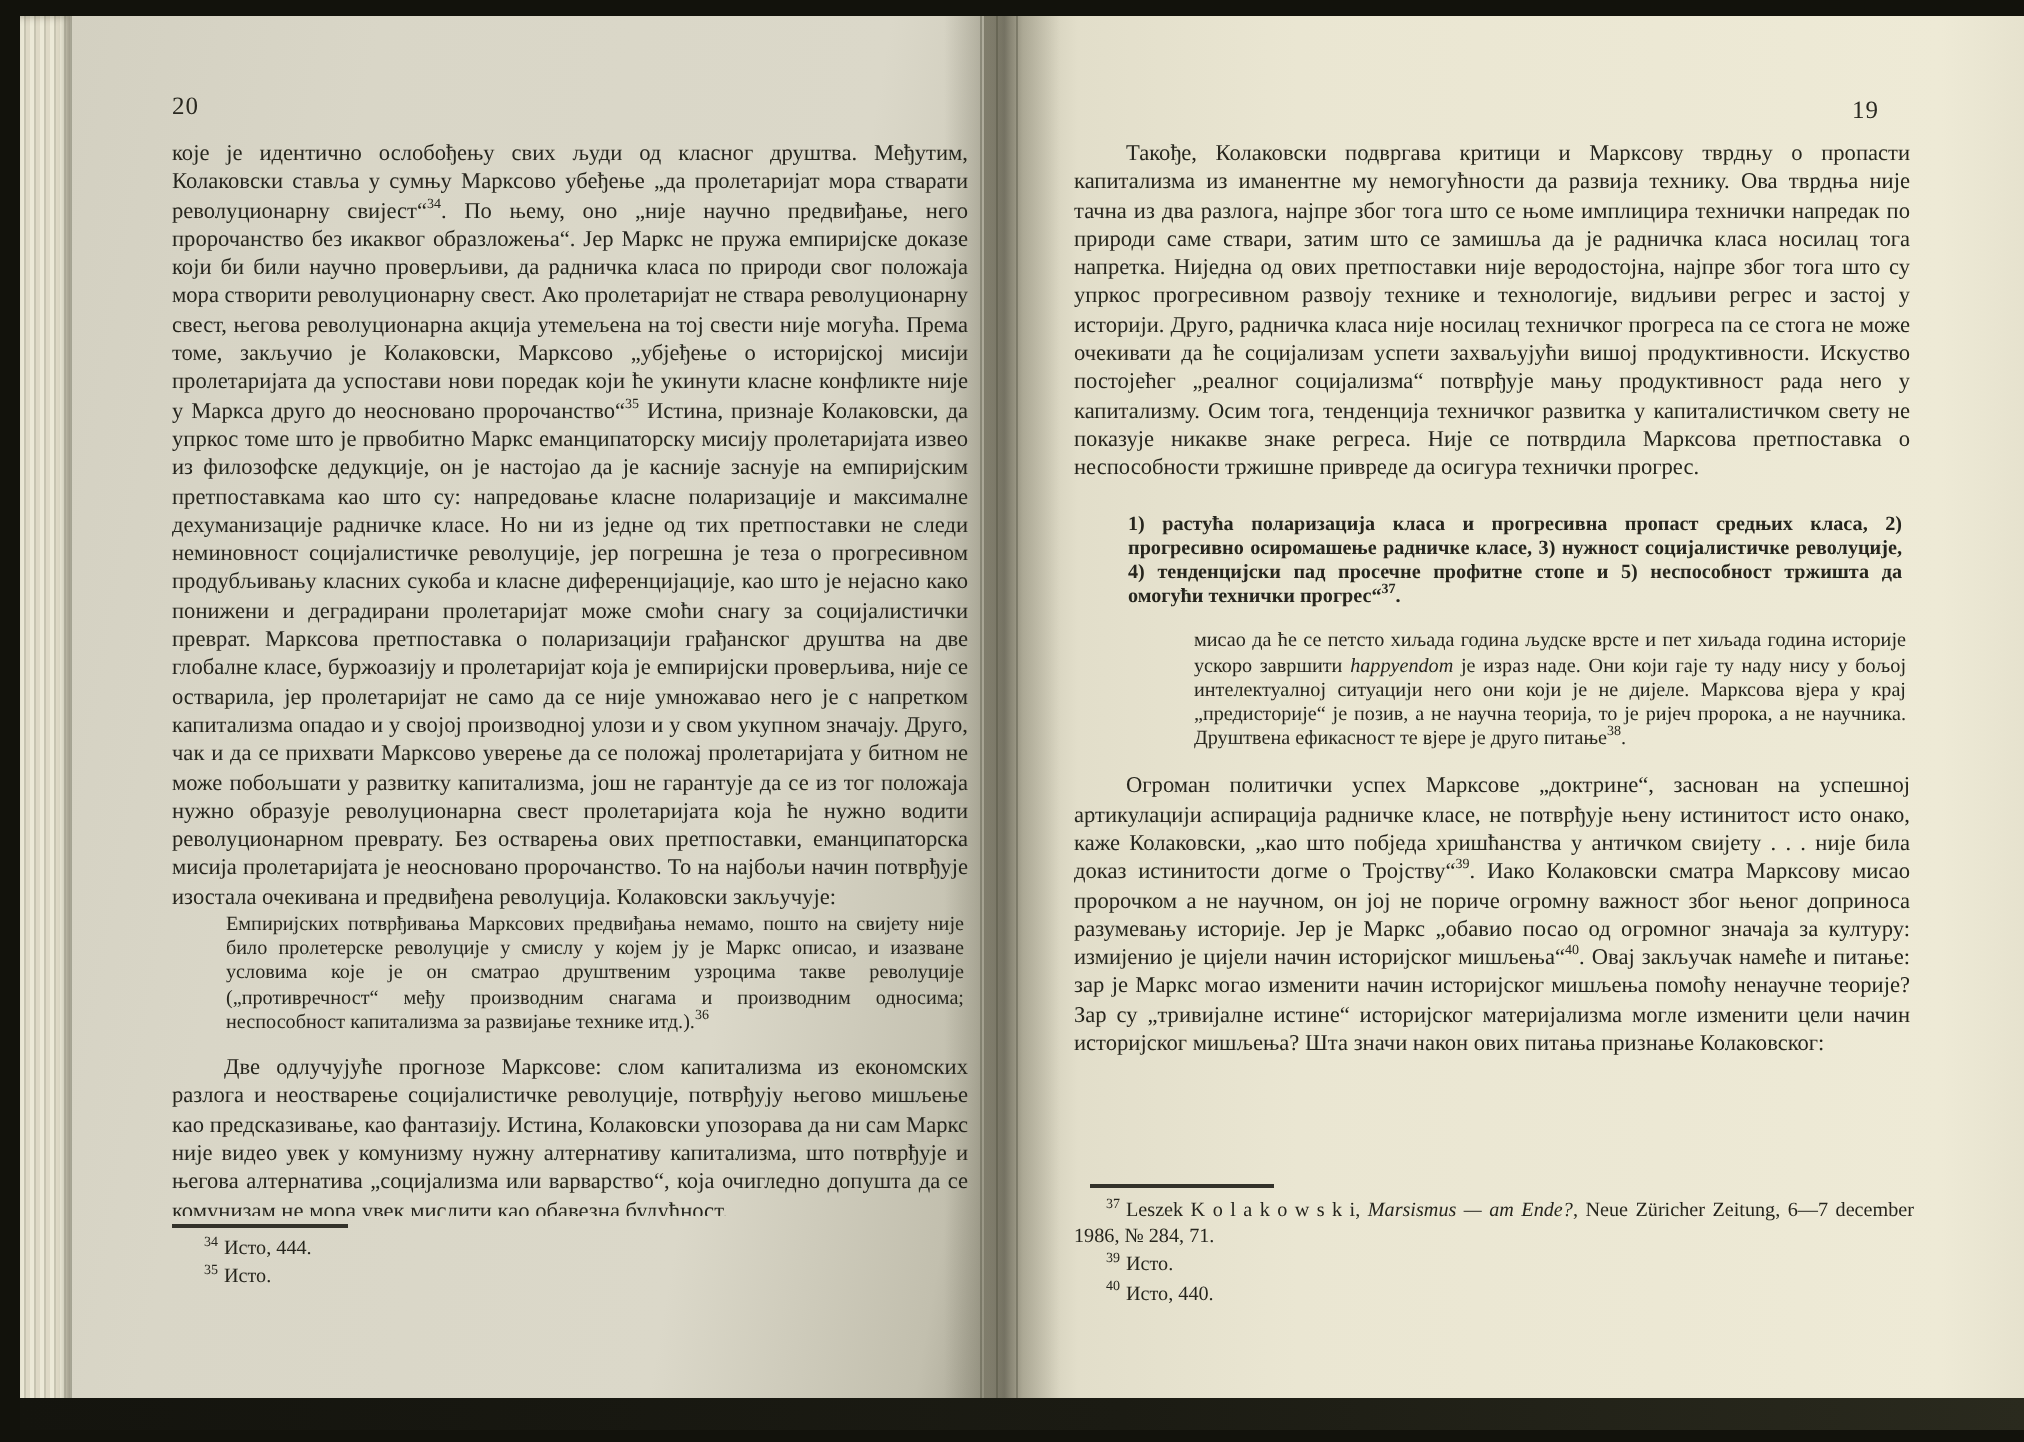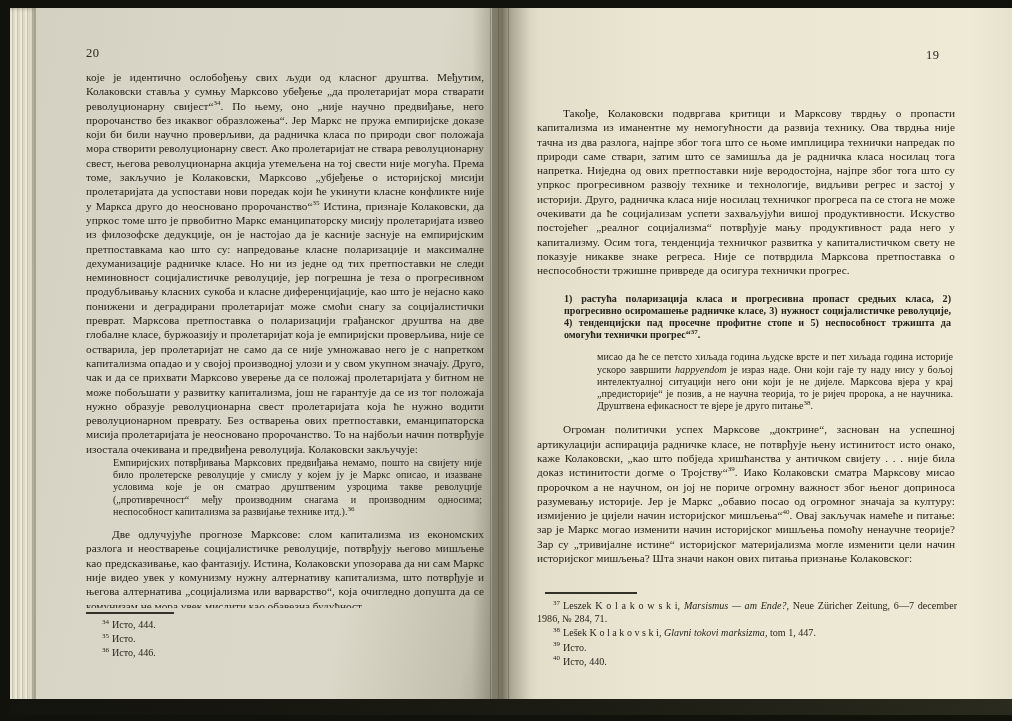--- a/index.html
+++ b/index.html
@@ -19,21 +19,21 @@
   .gutter{position:absolute;left:462px;top:0;width:58px;height:100%;
     background:linear-gradient(90deg,rgba(90,88,70,0) 0%,rgba(90,88,70,.30) 35%,rgba(60,58,45,.55) 52%,rgba(90,88,70,.28) 68%,rgba(90,88,70,0) 100%);}
   .gutter-line{position:absolute;top:0;width:1px;height:100%;background:rgba(70,68,52,.35);}
   .bottom-shadow{position:absolute;left:0;bottom:-8px;width:100%;height:16px;
     background:linear-gradient(90deg,#14140e 0%,#1b1b13 55%,#2a2a1e 100%);}
   
   .txt{color:#26251d;font-size:11.3px;line-height:14.3px;text-align:justify;}
   .pagenum{position:absolute;color:#2a2921;font-size:12.5px;letter-spacing:.5px;}
   .body-block{position:absolute;overflow:hidden;}
   .para{margin:0;}
-  .para.indent{text-indent:26px;margin-top:36px;}
+  .para.indent{text-indent:26px;}
   .para + .para{margin-top:1px;}
   .smalltxt{font-size:10.1px;line-height:12.2px;}
   .bq-left{margin:12px 2px 9px 27px;}
   .list-block{margin:10px 4px 10px 27px;font-weight:bold;}
   .bq-right{margin:10px 2px 10px 60px;}
   .gap{height:5px;}
   sup.fnm{font-size:7px;line-height:0;vertical-align:super;letter-spacing:0;}
   em{font-style:italic;}
   
   .fnrule{position:absolute;height:2px;background:#33322a;}
@@ -68,34 +68,32 @@
     <p class="para">које је идентично ослобођењу свих људи од класног друштва. Међутим, Колаковски ставља у сумњу Марксово убеђење „да пролетаријат мора стварати револуционарну свијест“<sup class="fnm">34</sup>. По њему, оно „није научно предвиђање, него пророчанство без икаквог образложења“. Јер Маркс не пружа емпиријске доказе који би били научно проверљиви, да радничка класа по природи свог положаја мора створити револуционарну свест. Ако пролетаријат не ствара револуционарну свест, његова револуционарна акција утемељена на тој свести није могућа. Према томе, закључио је Колаковски, Марксово „убјеђење о историјској мисији пролетаријата да успостави нови поредак који ће укинути класне конфликте није у Маркса друго до неосновано пророчанство“<sup class="fnm">35</sup> Истина, признаје Колаковски, да упркос томе што је првобитно Маркс еманципаторску мисију пролетаријата извео из филозофске дедукције, он је настојао да је касније заснује на емпиријским претпоставкама као што су: напредовање класне поларизације и максималне дехуманизације радничке класе. Но ни из једне од тих претпоставки не следи неминовност социјалистичке револуције, јер погрешна је теза о прогресивном продубљивању класних сукоба и класне диференцијације, као што је нејасно како понижени и деградирани пролетаријат може смоћи снагу за социјалистички преврат. Марксова претпоставка о поларизацији грађанског друштва на две глобалне класе, буржоазију и пролетаријат која је емпиријски проверљива, није се остварила, јер пролетаријат не само да се није умножавао него је с напретком капитализма опадао и у својој производној улози и у свом укупном значају. Друго, чак и да се прихвати Марксово уверење да се положај пролетаријата у битном не може побољшати у развитку капитализма, још не гарантује да се из тог положаја нужно образује револуционарна свест пролетаријата која ће нужно водити револуционарном преврату. Без остварења ових претпоставки, еманципаторска мисија пролетаријата је неосновано пророчанство. То на најбољи начин потврђује изостала очекивана и предвиђена револуција. Колаковски закључује:</p>
     <p class="para smalltxt bq-left">Емпиријских потврђивања Марксових предвиђања немамо, пошто на свијету није било пролетерске револуције у смислу у којем ју је Маркс описао, и изазване условима које је он сматрао друштвеним узроцима такве револуције („противречност“ међу производним снагама и производним односима; неспособност капитализма за развијање технике итд.).<sup class="fnm">36</sup></p>
     <p class="para indent">Две одлучујуће прогнозе Марксове: слом капитализма из економских разлога и неостварење социјалистичке револуције, потврђују његово мишљење као предсказивање, као фантазију. Истина, Колаковски упозорава да ни сам Маркс није видео увек у комунизму нужну алтернативу капитализма, што потврђује и његова алтернатива „социјализма или варварство“, која очигледно допушта да се комунизам не мора увек мислити као обавезна будућност.</p>
   </div>
 
   <div class="fnrule" style="left:86px;top:612px;width:88px"></div>
 
   <div class="fnblock" style="left:86px;top:618px;width:320px">
     <p><sup>34</sup><span>Исто, 444.</span></p>
     <p><sup>35</sup><span>Исто.</span></p>
-    <p><sup>36</sup><span>Исто, 446.</span></p>
   </div>
 
   <div class="pagenum" style="left:926px;top:48px">19</div>
 
   <div class="body-block txt" style="left:537px;top:70px;width:418px;height:516px">
     <p class="para indent">Такође, Колаковски подвргава критици и Марксову тврдњу о пропасти капитализма из иманентне му немогућности да развија технику. Ова тврдња није тачна из два разлога, најпре због тога што се њоме имплицира технички напредак по природи саме ствари, затим што се замишља да је радничка класа носилац тога напретка. Ниједна од ових претпоставки није веродостојна, најпре због тога што су упркос прогресивном развоју технике и технологије, видљиви регрес и застој у историји. Друго, радничка класа није носилац техничког прогреса па се стога не може очекивати да ће социјализам успети захваљујући вишој продуктивности. Искуство постојећег „реалног социјализма“ потврђује мању продуктивност рада него у капитализму. Осим тога, тенденција техничког развитка у капиталистичком свету не показује никакве знаке регреса. Није се потврдила Марксова претпоставка о неспособности тржишне привреде да осигура технички прогрес.</p>
     <div class="gap"></div>
     <p class="para smalltxt list-block">1) растућа поларизација класа и прогресивна пропаст средњих класа, 2) прогресивно осиромашење радничке класе, 3) нужност социјалистичке револуције, 4) тенденцијски пад просечне профитне стопе и 5) неспособност тржишта да омогући технички прогрес“<sup class="fnm">37</sup>.</p>
     <p class="para smalltxt bq-right">мисао да ће се петсто хиљада година људске врсте и пет хиљада година историје ускоро завршити <em>happyendom</em> је израз наде. Они који гаје ту наду нису у бољој интелектуалној ситуацији него они који је не дијеле. Марксова вјера у крај „предисторије“ је позив, а не научна теорија, то је ријеч пророка, а не научника. Друштвена ефикасност те вјере је друго питање<sup class="fnm">38</sup>.</p>
     <p class="para indent">Огроман политички успех Марксове „доктрине“, заснован на успешној артикулацији аспирација радничке класе, не потврђује њену истинитост исто онако, каже Колаковски, „као што побједа хришћанства у античком свијету . . . није била доказ истинитости догме о Тројству“<sup class="fnm">39</sup>. Иако Колаковски сматра Марксову мисао пророчком а не научном, он јој не пориче огромну важност због њеног доприноса разумевању историје. Јер је Маркс „обавио посао од огромног значаја за културу: измијенио је цијели начин историјског мишљења“<sup class="fnm">40</sup>. Овај закључак намеће и питање: зар је Маркс могао изменити начин историјског мишљења помоћу ненаучне теорије? Зар су „тривијалне истине“ историјског материјализма могле изменити цели начин историјског мишљења? Шта значи након ових питања признање Колаковског:</p>
   </div>
 
   <div class="fnrule" style="left:545px;top:592px;width:92px"></div>
 
   <div class="fnblock" style="left:537px;top:599px;width:420px">
     <p><sup>37</sup><span>Leszek K o l a k o w s k i, <em>Marsismus — am Ende?</em>, Neue Züricher Zeitung, 6—7 december 1986, № 284, 71.</span></p>
-    <p><sup>38</sup><span>Lešek K o l a k o v s k i, <em>Glavni tokovi marksizma</em>, tom 1, 447.</span></p>
     <p><sup>39</sup><span>Исто.</span></p>
     <p><sup>40</sup><span>Исто, 440.</span></p>
   </div>
 </div>
 
 </body></html>

